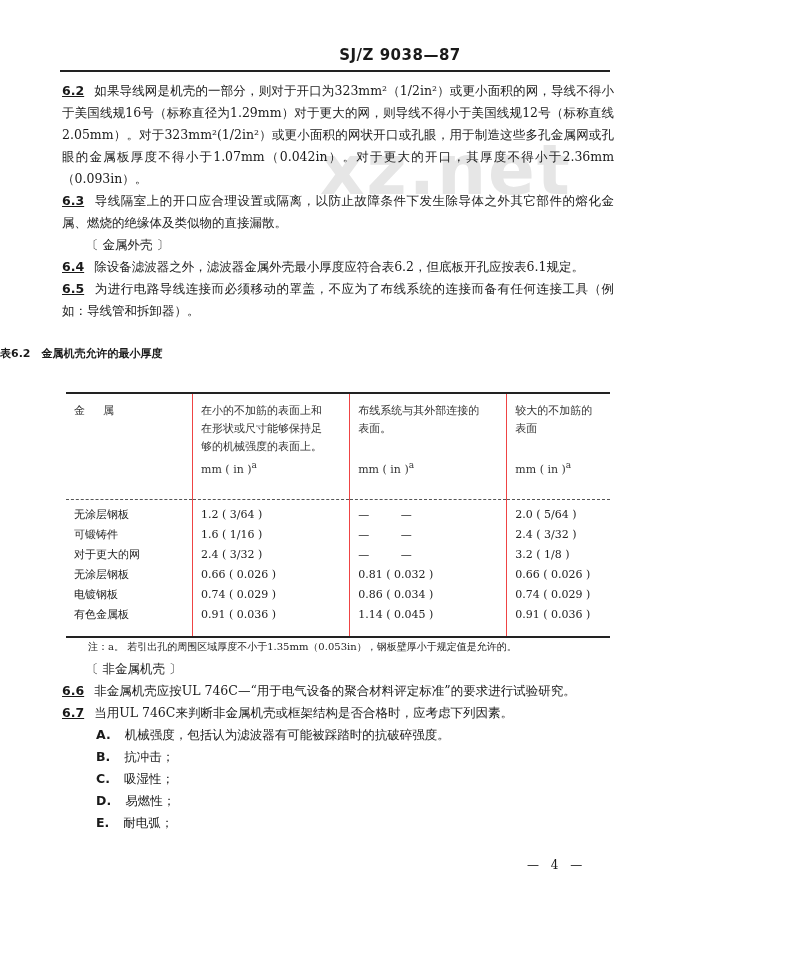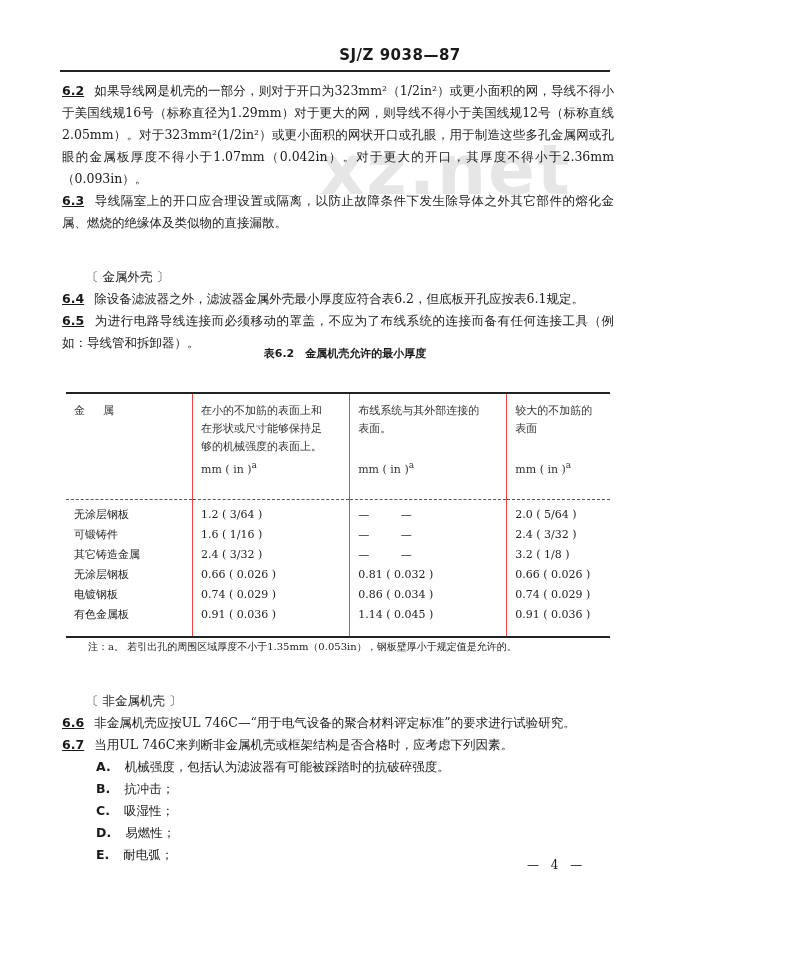--- a/index.html
+++ b/index.html
@@ -7,22 +7,22 @@
          font-family: "DejaVu Serif", "Liberation Serif", serif; color: #1a1a1a; }
   .page { position: absolute; left: 0; top: 0; width: 800px; height: 971px; }
   .header { position: absolute; top: 46px; left: 0; width: 800px; text-align: center;
             font-family: "DejaVu Sans", sans-serif; font-weight: bold; font-size: 15px; letter-spacing: 0.5px; }
   .header-rule { position: absolute; top: 70px; left: 60px; width: 550px; border-top: 2px solid #222; }
   .watermark { position: absolute; left: 320px; top: 130px; font-family: "DejaVu Sans", sans-serif;
                font-size: 69px; font-weight: bold; color: #e6e6e6; letter-spacing: 2px; z-index: 0; }
   .body-text { position: absolute; left: 62px; width: 552px; font-size: 12.5px; line-height: 22px; z-index: 1; }
   .p { margin: 0; text-align: justify; }
   .secnum { font-family: "DejaVu Sans", sans-serif; font-weight: bold; margin-right: 10px; text-decoration: underline; }
-  .subhead { padding-left: 24px; margin-top: 32px; }
-  .table-caption { position: absolute; top: 346px; left: 0; width: 690px; text-align: center;
+  .subhead { padding-left: 24px; }
+  .table-caption { position: absolute; top: 346px; left: 0; width: 690px; 
                    font-family: "DejaVu Sans", sans-serif; font-weight: bold; font-size: 11px; }
   table.spec { position: absolute; top: 392px; left: 66px; width: 544px; border-collapse: collapse;
                font-size: 11px; z-index: 1; }
   table.spec thead tr.head-row th { border-top: 2px solid #222; border-bottom: 1px dashed #555;
                vertical-align: top; font-weight: normal; text-align: left; padding: 8px 8px 20px 8px; line-height: 18px; color: #333; }
   table.spec th.col-material { text-align: center; vertical-align: middle; width: 110px; color: #777; letter-spacing: 18px; }
   table.spec th + th, table.spec td + td { border-left: 1px solid #ef4444; }
   table.spec tbody td { padding: 1px 8px; height: 18px; color: #222; }
   table.spec tbody tr:first-child td { padding-top: 6px; }
   table.spec tbody tr:last-child td { border-bottom: 2px solid #222; padding-bottom: 12px; }
@@ -86,21 +86,21 @@
         <td class="dash">— —</td>
         <td>2.0 ( 5/64 )</td>
       </tr>
       <tr>
         <td>可锻铸件</td>
         <td>1.6 ( 1/16 )</td>
         <td class="dash">— —</td>
         <td>2.4 ( 3/32 )</td>
       </tr>
       <tr>
-        <td>其它铸造金属</td>
+        <td>对于更大的网</td>
         <td>2.4 ( 3/32 )</td>
         <td class="dash">— —</td>
         <td>3.2 ( 1/8 )</td>
       </tr>
       <tr>
         <td>无涂层钢板</td>
         <td>0.66 ( 0.026 )</td>
         <td>0.81 ( 0.032 )</td>
         <td>0.66 ( 0.026 )</td>
       </tr>

